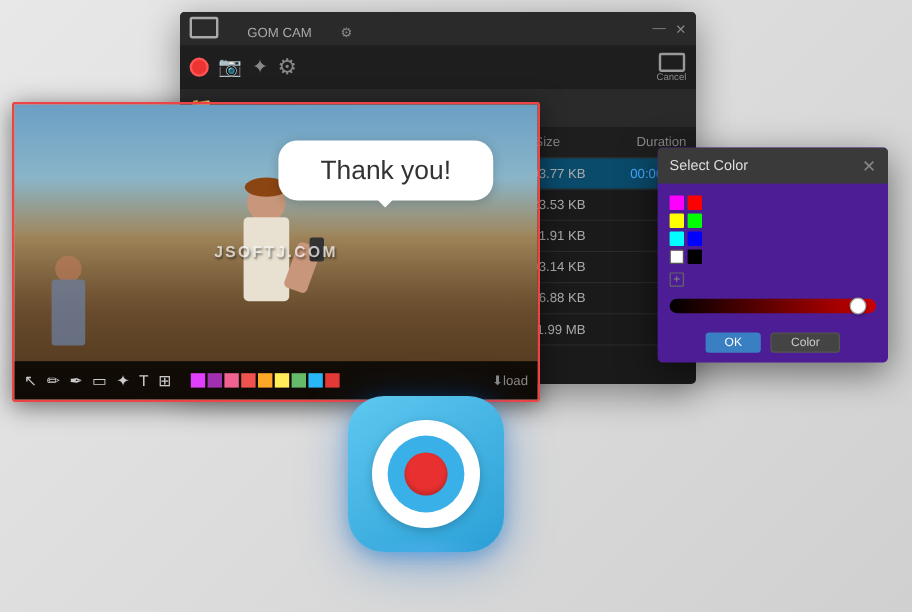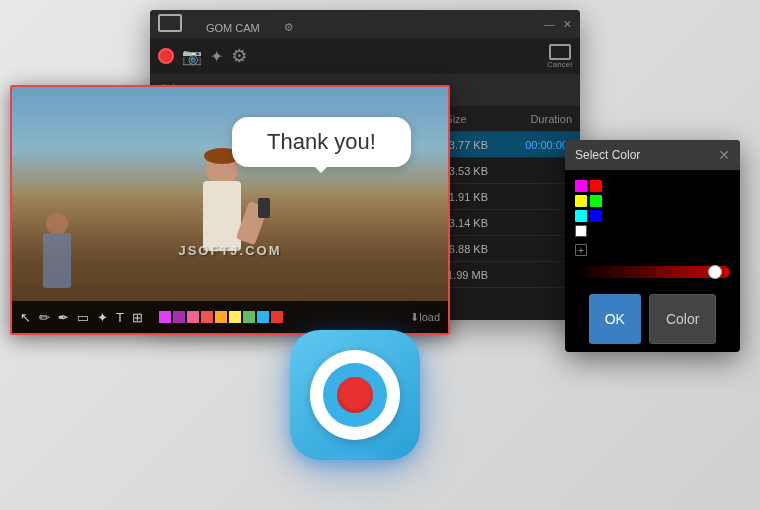--- a/index.html
+++ b/index.html
@@ -229,21 +229,20 @@
       position: absolute;
       top: 50%;
       left: 50%;
       transform: translate(-50%, -50%);
       color: rgba(255,255,255,0.7);
       font-size: 13px;
       font-weight: bold;
       letter-spacing: 2px;
       z-index: 5;
       text-shadow: 1px 1px 2px rgba(0,0,0,0.5);
-      margin-top: 40px;
     }
 
     
     .edit-toolbar {
       position: absolute;
       bottom: 0;
       left: 0;
       right: 0;
       background: rgba(0,0,0,0.8);
       height: 32px;
@@ -328,24 +327,24 @@
       left: 50%;
       transform: translateX(-50%);
       width: 100px;
       height: 20px;
       background: radial-gradient(ellipse, rgba(100,180,255,0.3) 0%, transparent 70%);
     }
 
     
     .color-dialog {
       position: absolute;
-      top: 140px;
+      top: 123px;
       right: 20px;
-      width: 175px;
-      background: #000000;
+      width: 192px;
+      background: #4c1d95;
       border-radius: 4px;
       box-shadow: 0 8px 30px rgba(0,0,0,0.5);
       overflow: hidden;
       z-index: 30;
     }
 
     .color-dialog-title {
       background: #3a3a3a;
       height: 30px;
       display: flex;
@@ -472,23 +471,23 @@
 
     
     .color-dialog-footer {
       display: flex;
       gap: 8px;
       padding: 8px 10px;
       justify-content: center;
     }
 
     .dialog-btn {
-      padding: 16px 16px;
+      padding: 2px 16px;
       border-radius: 3px;
-      font-size: 14px;
+      font-size: 10px;
       cursor: pointer;
       border: none;
     }
 
     .btn-ok {
       background: #3a7fc1;
       color: white;
     }
 
     .btn-cancel {

